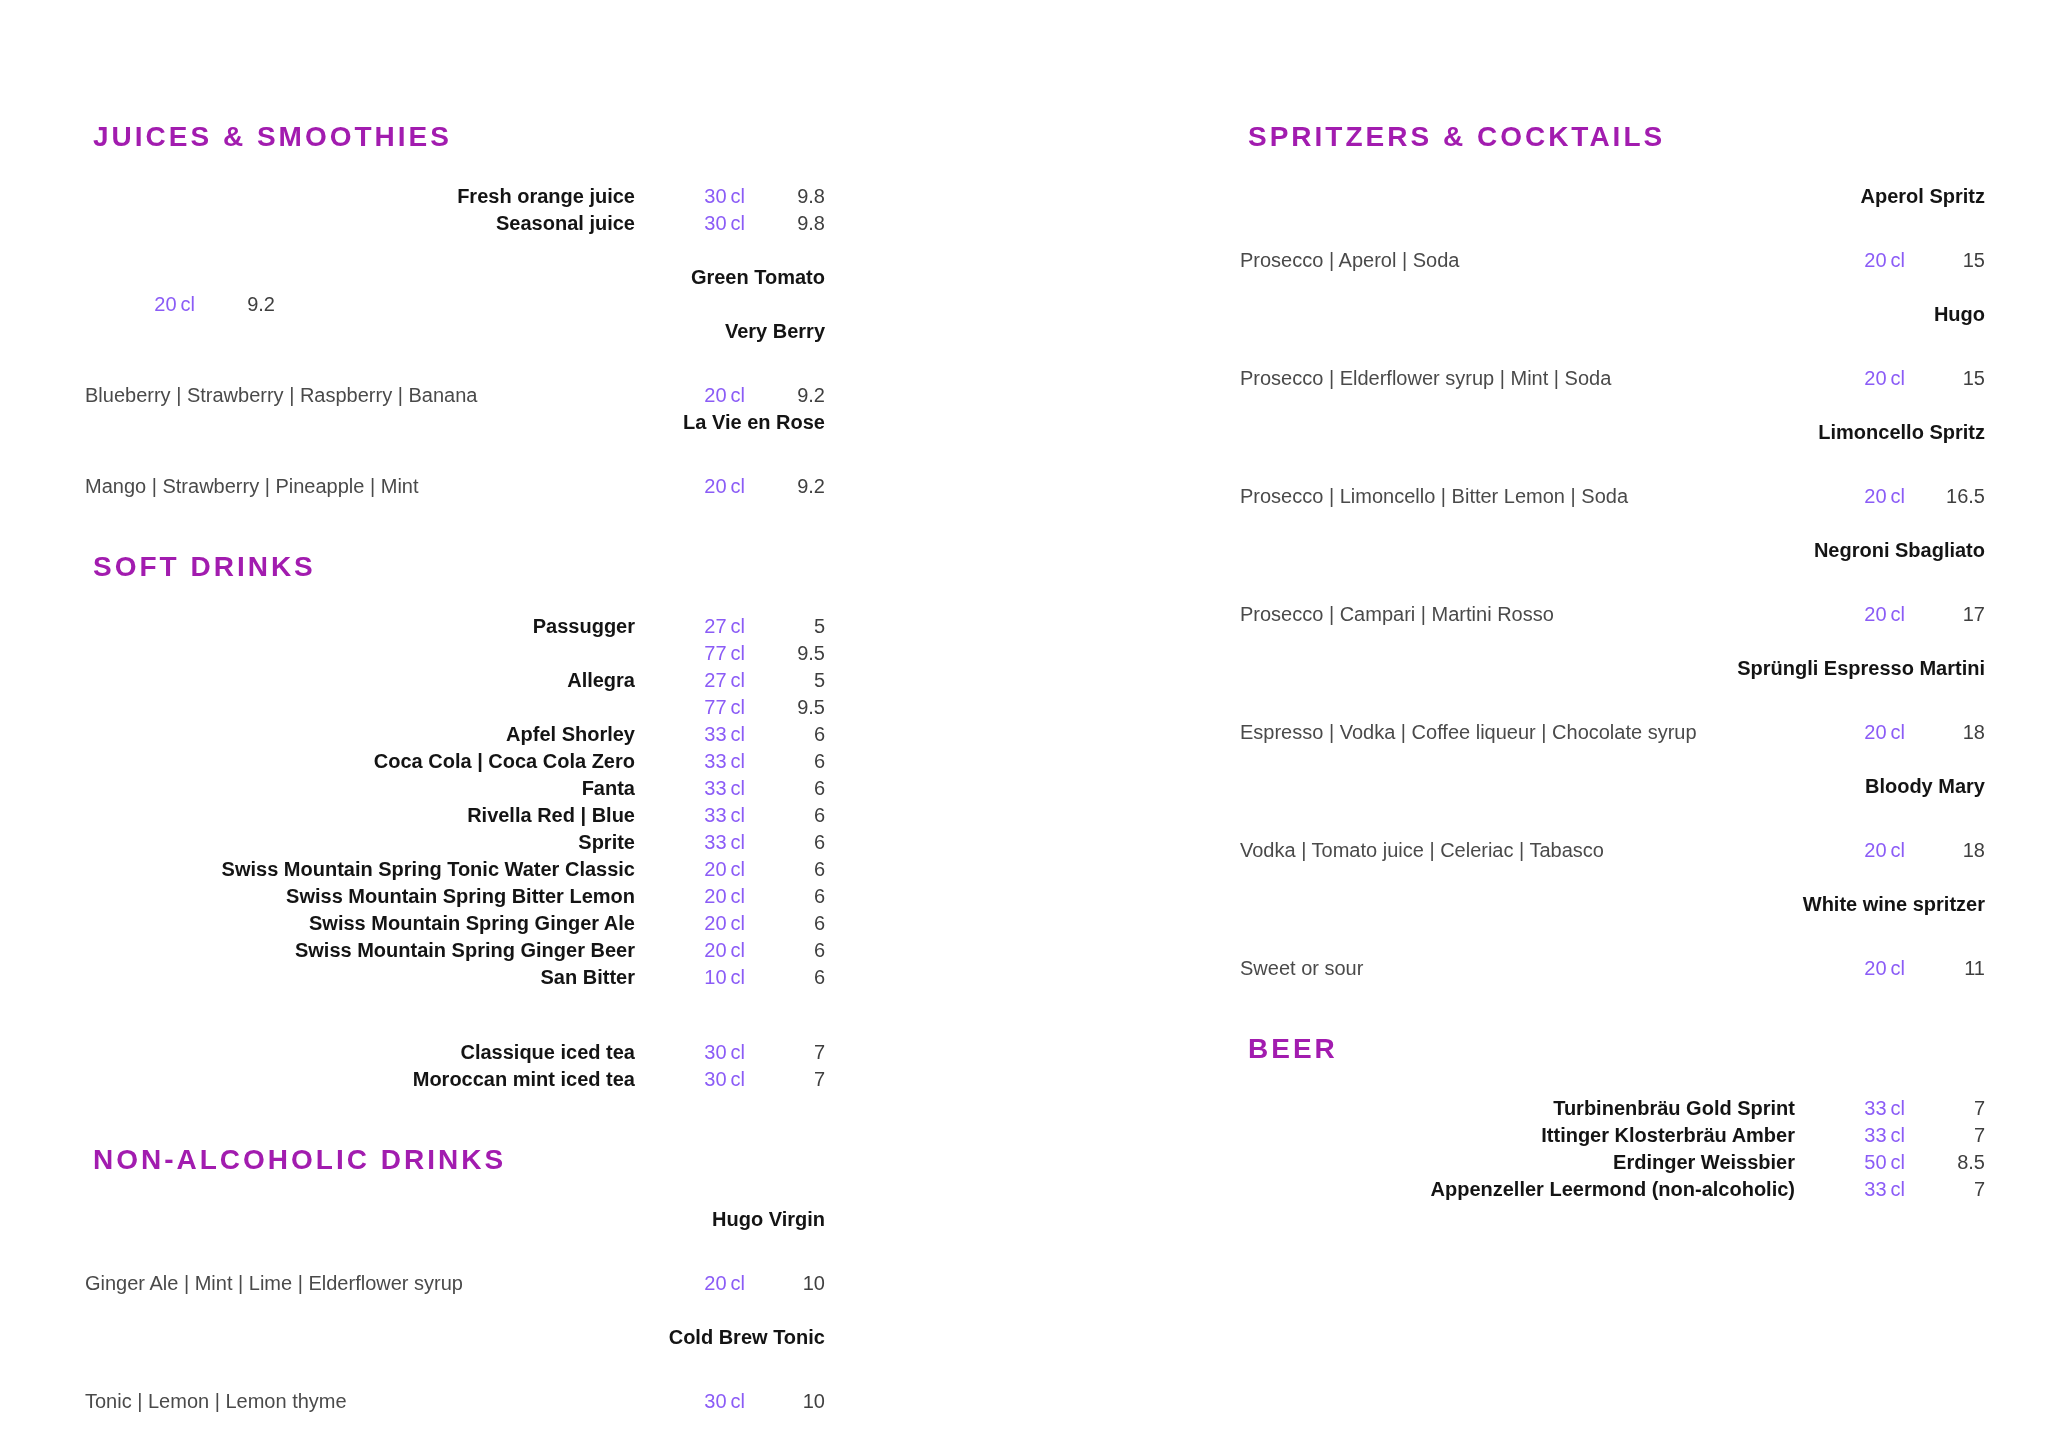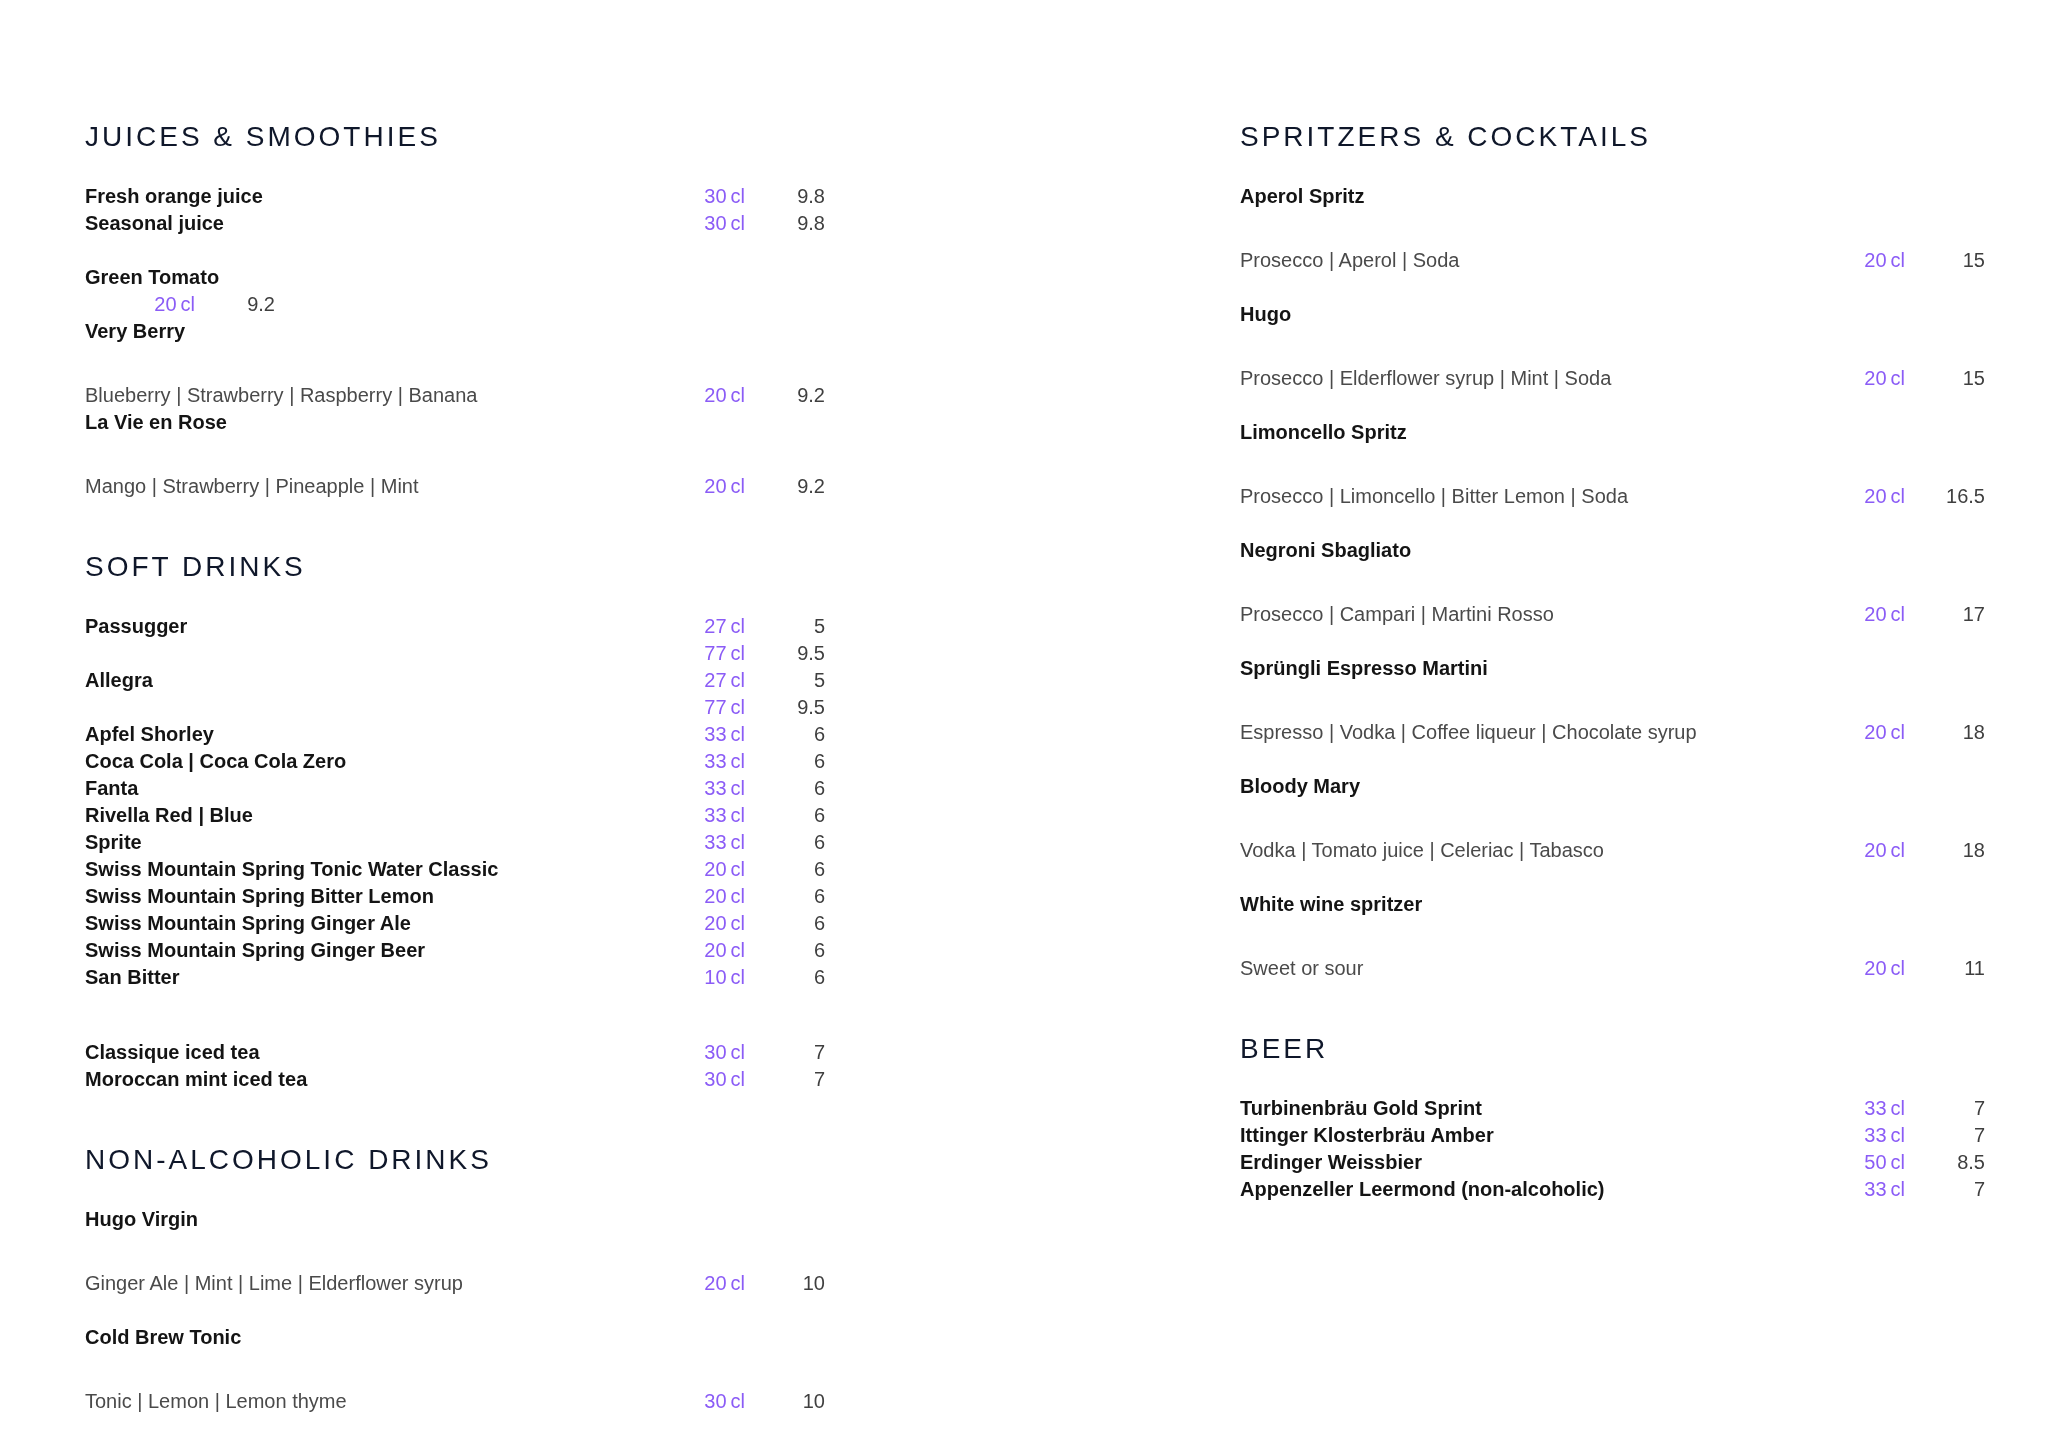--- a/index.html
+++ b/index.html
@@ -10,36 +10,36 @@
     font-family:"Liberation Sans","DejaVu Sans",sans-serif;
     color:#141414;
     overflow:hidden;
   }
   .col{position:absolute;top:118px;}
   .col-left{left:85px;width:740px;}
   .col-right{left:1240px;width:745px;}
   .section + .section{margin-top:48px;}
   .heading{
     font-size:28px;
-    font-weight:400;
+    font-weight:700;
     letter-spacing:3px;
     line-height:38px;
-    color:#0f172a;
-    margin:0 0 27px 0;
+    color:#a21caf;
+    margin:0 0 27px 8px;
     white-space:nowrap;
   }
   .block + .block{margin-top:27px;}
   .row{
     display:flex;
     align-items:baseline;
     line-height:27px;
     font-size:20px;
     white-space:nowrap;
   }
-  .nm{font-weight:bold;color:#141414;flex:1;overflow:hidden;}
+  .nm{font-weight:bold;color:#141414;flex:1;overflow:hidden;text-align:right;}
   .ds{font-weight:normal;color:#4a4a4a;flex:1;overflow:hidden;margin-top:37px;}
   .sz{width:110px;text-align:right;color:#8b5cf6;font-weight:normal;}
   .pr{width:80px;text-align:right;color:#3f3f3f;font-weight:normal;}
 </style>
 </head>
 <body>
 
 <div class="page">
 
   <div class="col col-left">

